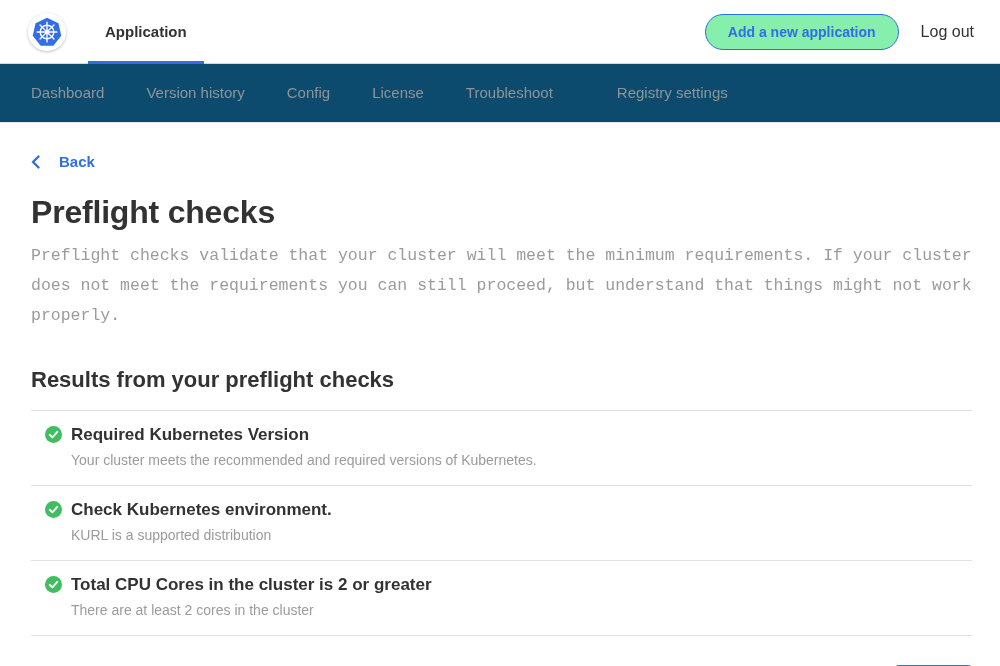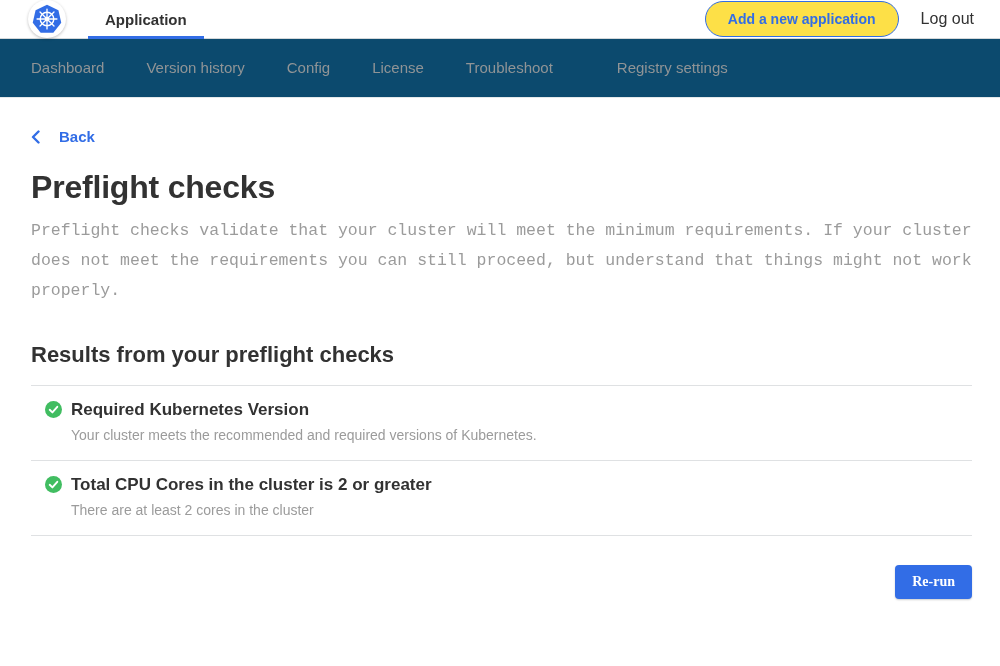--- a/index.html
+++ b/index.html
@@ -1,21 +1,21 @@
 <!DOCTYPE html>
 <html><head>
 <meta charset="utf-8">
 <style>
   * { margin: 0; padding: 0; box-sizing: border-box; }
   html, body { width: 1000px; height: 666px; background: #fff; overflow: hidden; }
   body { font-family: "Liberation Sans", "DejaVu Sans", sans-serif; color: #323232; }
 
   
   .navbar {
-    height: 39px;
+    height: 64px;
     display: flex;
     align-items: stretch;
     border-bottom: 1px solid #d4d8da;
     background: #fff;
   }
   .navbar-left { display: flex; align-items: stretch; }
   .logo-wrap {
     display: flex; align-items: center;
     padding-left: 28px; padding-right: 22px;
   }
@@ -38,21 +38,21 @@
     content: "";
     position: absolute; left: 0; right: 0; bottom: -1px;
     height: 3px; background: #326de6;
   }
   .navbar-right {
     margin-left: auto;
     display: flex; align-items: center;
     gap: 22px; padding-right: 26px;
   }
   .pill-btn {
-    background: #fde047;
+    background: #86efac;
     border: 1px solid #326de6;
     color: #326de6;
     font-family: inherit;
     font-size: 14px; font-weight: 700;
     padding: 9px 22px;
     border-radius: 18px;
     cursor: pointer;
   }
   .logout { font-size: 16px; color: #323232; cursor: pointer; }
 
@@ -190,20 +190,30 @@
       <span class="check-icon">
         <svg width="17" height="17" viewBox="0 0 17 17">
             <circle cx="8.5" cy="8.5" r="8.5" fill="#41bd61"></circle>
             <polyline points="4.7,8.8 7.4,11.4 12.3,5.8" fill="none" stroke="#ffffff" stroke-width="1.9" stroke-linecap="round" stroke-linejoin="round"></polyline>
           </svg>
       </span>
       <div class="check-title">Required Kubernetes Version</div>
       <div class="check-detail">Your cluster meets the recommended and required versions of Kubernetes.</div>
     </div>
 
+    <div class="check-item">
+      <span class="check-icon">
+        <svg width="17" height="17" viewBox="0 0 17 17">
+            <circle cx="8.5" cy="8.5" r="8.5" fill="#41bd61"></circle>
+            <polyline points="4.7,8.8 7.4,11.4 12.3,5.8" fill="none" stroke="#ffffff" stroke-width="1.9" stroke-linecap="round" stroke-linejoin="round"></polyline>
+          </svg>
+      </span>
+      <div class="check-title">Check Kubernetes environment.</div>
+      <div class="check-detail">KURL is a supported distribution</div>
+    </div>
 
     <div class="check-item">
       <span class="check-icon">
         <svg width="17" height="17" viewBox="0 0 17 17">
             <circle cx="8.5" cy="8.5" r="8.5" fill="#41bd61"></circle>
             <polyline points="4.7,8.8 7.4,11.4 12.3,5.8" fill="none" stroke="#ffffff" stroke-width="1.9" stroke-linecap="round" stroke-linejoin="round"></polyline>
           </svg>
       </span>
       <div class="check-title">Total CPU Cores in the cluster is 2 or greater</div>
       <div class="check-detail">There are at least 2 cores in the cluster</div>

